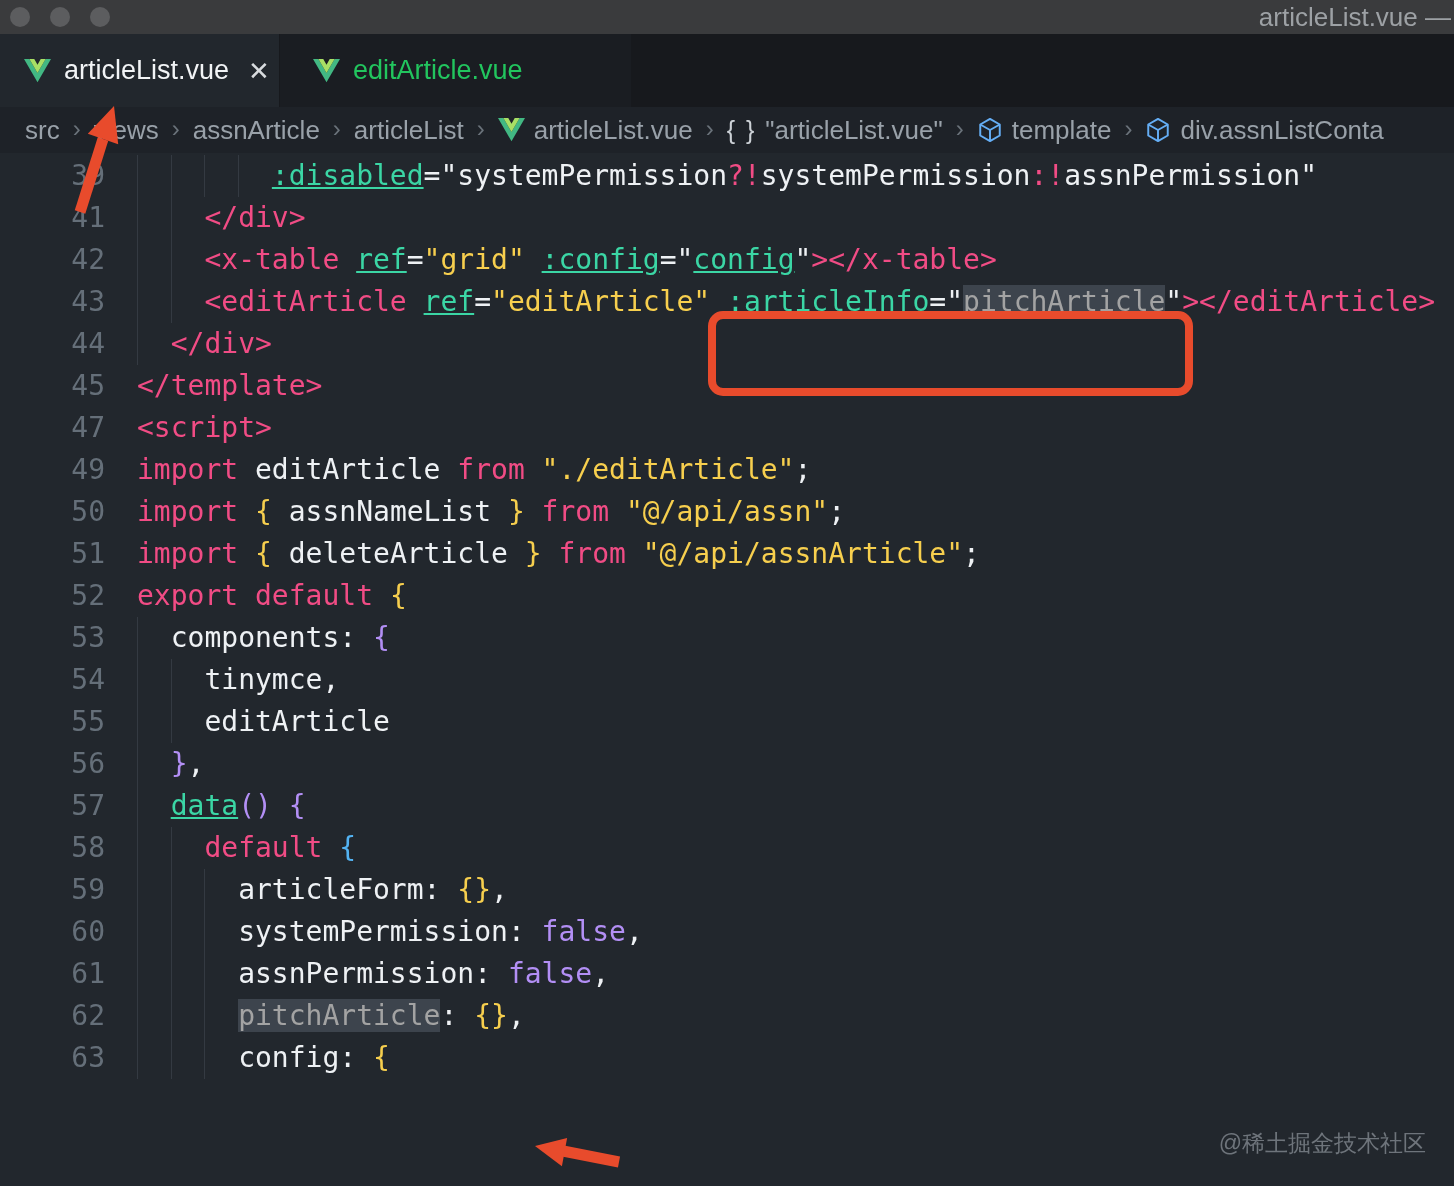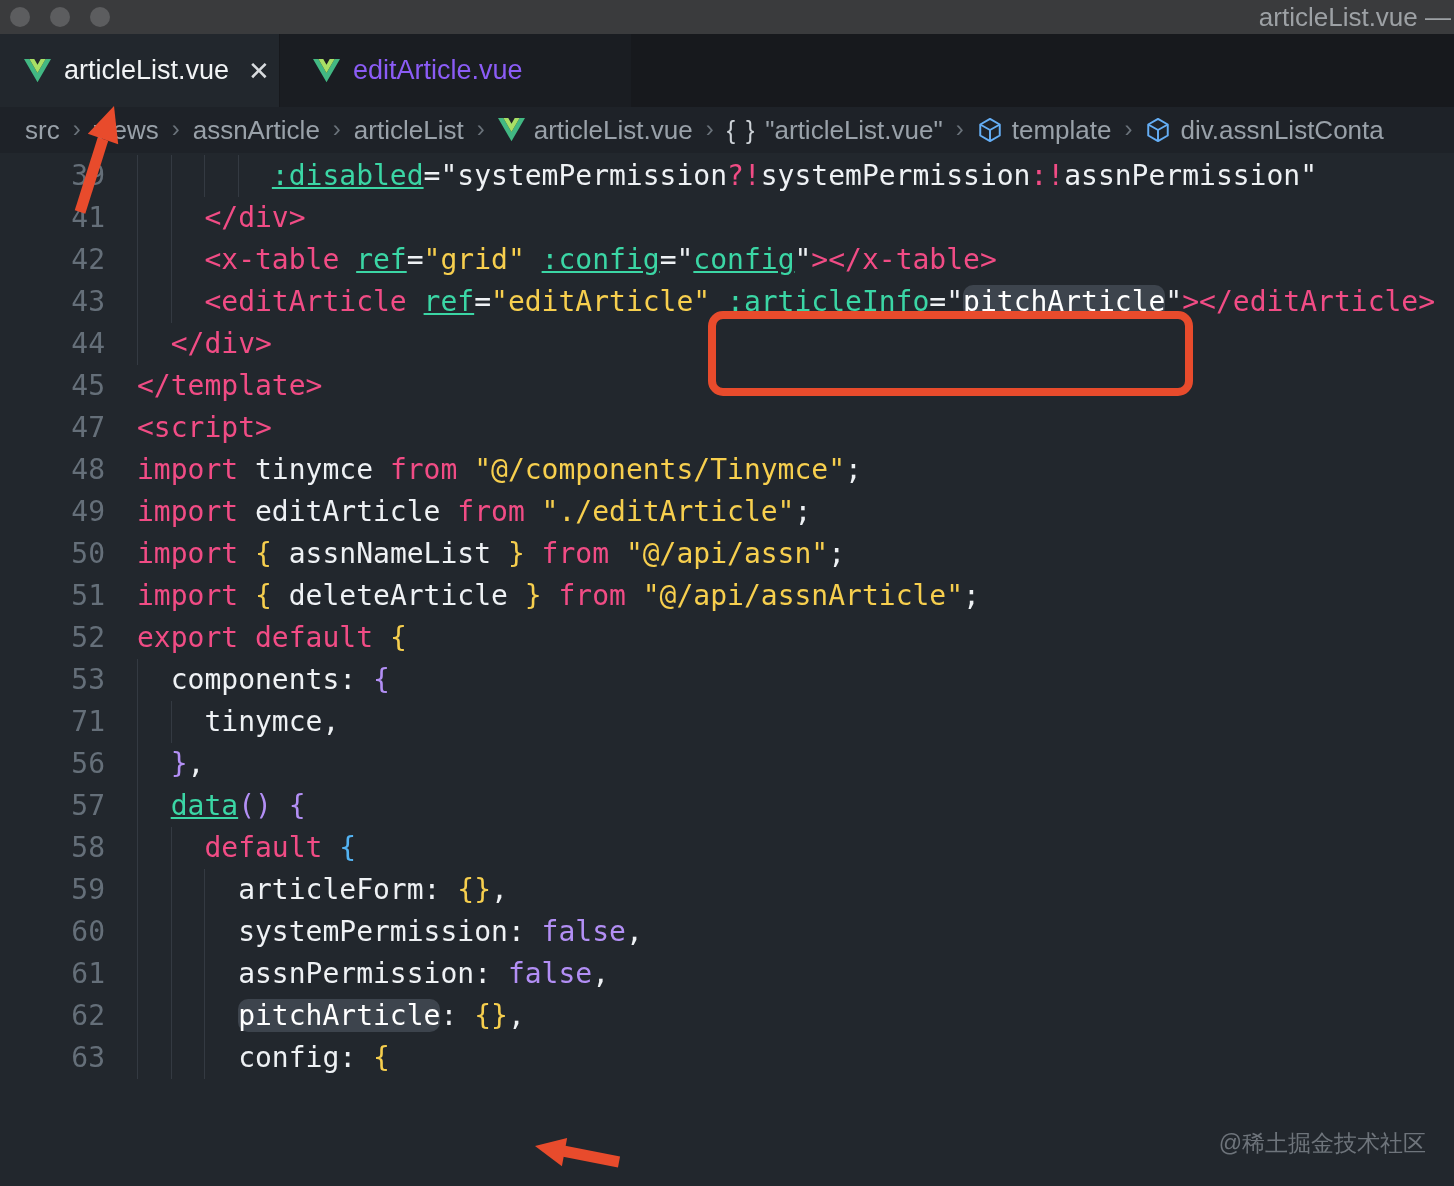--- a/index.html
+++ b/index.html
@@ -13,21 +13,21 @@
   body{background:var(--bg);font-family:"Liberation Sans",sans-serif;position:relative;}
 
   .titlebar{position:absolute;left:0;top:0;width:1454px;height:34px;background:var(--titlebar);}
   .lights{position:absolute;left:10px;top:7px;display:flex;gap:20px;}
   .light{width:20px;height:20px;border-radius:50%;background:#5c5d5f;}
   .win-title{position:absolute;right:3px;top:0;height:34px;line-height:34px;color:#9da1a5;font-size:26px;white-space:nowrap;}
 
   .tabstrip{position:absolute;left:0;top:34px;width:1454px;height:73px;background:var(--strip);}
   .tab{position:absolute;top:0;height:73px;display:flex;align-items:center;white-space:nowrap;cursor:pointer;}
   .tab.active{left:0;width:279px;background:var(--bg);padding-left:24px;color:#f2f4f6;}
-  .tab.inactive{left:280px;width:351px;background:var(--tab-inactive);padding-left:33px;color:#8b5cf6;}
+  .tab.inactive{left:280px;width:351px;background:var(--tab-inactive);padding-left:33px;color:#22c55e;}
   .tab .label{font-size:27px;margin-left:13px;}
   .tab .close{margin-left:19px;color:#d8dbde;font-size:26px;line-height:1;}
   .vue-ico{width:27px;height:24px;display:inline-block;flex:none;}
 
   .breadcrumb{position:absolute;left:0;top:107px;width:1454px;height:46px;background:var(--breadcrumb-bg);
     display:flex;align-items:center;padding-left:25px;gap:13px;font-size:26px;color:var(--bc-text);
     white-space:nowrap;overflow:hidden;}
   .bc-item{display:inline-flex;align-items:center;gap:9px;cursor:pointer;}
   .bc-sep{color:#6a727a;font-size:24px;transform:translateY(-1px);}
   .bc-ico{display:inline-flex;align-items:center;}
@@ -35,21 +35,21 @@
   .ico-braces{color:#ccd1d6;font-size:25px;letter-spacing:2px;}
 
   .code{position:absolute;left:0;top:155px;width:1454px;height:1031px;overflow:hidden;
     font-family:"DejaVu Sans Mono","Liberation Mono",monospace;font-size:28px;}
   .line{position:relative;height:42px;line-height:42px;white-space:pre;display:flex;}
   .gutter{flex:none;width:105px;text-align:right;color:var(--gutter);user-select:none;}
   .content{flex:none;padding-left:32px;color:var(--white);}
   .guide{position:absolute;top:0;bottom:0;width:1px;background:var(--guide);}
   .c-p{color:var(--pink);} .c-t{color:var(--teal);text-decoration:underline;} .c-y{color:var(--yellow);}
   .c-w{color:var(--white);} .c-pu{color:var(--purple);} .c-b{color:var(--blue);}
-  .c-wh{color:#ffffff;background:var(--hl);border-radius:10px;margin-top:32px;}
+  .c-wh{color:#a3a3a3;background:var(--hl);border-radius:0;margin-top:32px;}
 
   .annot-svg{position:absolute;left:0;top:0;width:1454px;height:1186px;z-index:10;pointer-events:none;}
   .watermark{position:absolute;right:28px;top:1128px;color:#6e747b;font-size:23px;z-index:5;}
 </style>
 </head>
 <body>
 
 <div class="titlebar">
   <div class="lights">
     <div class="light"></div>
@@ -131,27 +131,27 @@
   </div>
 
 <div class="code">
     <div class="line"><span class="gutter">39</span><i class="guide" style="left: 137px;"></i><i class="guide" style="left: 170.72px;"></i><i class="guide" style="left: 204.44px;"></i><i class="guide" style="left: 238.16px;"></i><span class="content"><span>        </span><span class="c-t">:disabled</span><span class="c-w">="systemPermission</span><span class="c-p">?!</span><span class="c-w">systemPermission</span><span class="c-p">:!</span><span class="c-w">assnPermission"</span></span></div>
     <div class="line"><span class="gutter">41</span><i class="guide" style="left: 137px;"></i><i class="guide" style="left: 170.72px;"></i><span class="content"><span>    </span><span class="c-p">&lt;/div&gt;</span></span></div>
     <div class="line"><span class="gutter">42</span><i class="guide" style="left: 137px;"></i><i class="guide" style="left: 170.72px;"></i><span class="content"><span>    </span><span class="c-p">&lt;x-table</span><span class="c-w"> </span><span class="c-t">ref</span><span class="c-w">=</span><span class="c-y">"grid"</span><span class="c-w"> </span><span class="c-t">:config</span><span class="c-w">="</span><span class="c-t">config</span><span class="c-w">"</span><span class="c-p">&gt;&lt;/x-table&gt;</span></span></div>
     <div class="line"><span class="gutter">43</span><i class="guide" style="left: 137px;"></i><i class="guide" style="left: 170.72px;"></i><span class="content"><span>    </span><span class="c-p">&lt;editArticle</span><span class="c-w"> </span><span class="c-t">ref</span><span class="c-w">=</span><span class="c-y">"editArticle"</span><span class="c-w"> </span><span class="c-t">:articleInfo</span><span class="c-w">="</span><span class="c-wh">pitchArticle</span><span class="c-w">"</span><span class="c-p">&gt;&lt;/editArticle&gt;</span></span></div>
     <div class="line"><span class="gutter">44</span><i class="guide" style="left: 137px;"></i><span class="content"><span>  </span><span class="c-p">&lt;/div&gt;</span></span></div>
     <div class="line"><span class="gutter">45</span><span class="content"><span></span><span class="c-p">&lt;/template&gt;</span></span></div>
     <div class="line"><span class="gutter">47</span><span class="content"><span></span><span class="c-p">&lt;script&gt;</span></span></div>
-    <div class="line"><span class="gutter">48</span><span class="content"><span></span><span class="c-p">import</span><span class="c-w"> tinymce </span><span class="c-p">from</span><span class="c-w"> </span><span class="c-y">"@/components/Tinymce"</span><span class="c-w">;</span></span></div>
     <div class="line"><span class="gutter">49</span><span class="content"><span></span><span class="c-p">import</span><span class="c-w"> editArticle </span><span class="c-p">from</span><span class="c-w"> </span><span class="c-y">"./editArticle"</span><span class="c-w">;</span></span></div>
     <div class="line"><span class="gutter">50</span><span class="content"><span></span><span class="c-p">import</span><span class="c-w"> </span><span class="c-y">{</span><span class="c-w"> assnNameList </span><span class="c-y">}</span><span class="c-w"> </span><span class="c-p">from</span><span class="c-w"> </span><span class="c-y">"@/api/assn"</span><span class="c-w">;</span></span></div>
     <div class="line"><span class="gutter">51</span><span class="content"><span></span><span class="c-p">import</span><span class="c-w"> </span><span class="c-y">{</span><span class="c-w"> deleteArticle </span><span class="c-y">}</span><span class="c-w"> </span><span class="c-p">from</span><span class="c-w"> </span><span class="c-y">"@/api/assnArticle"</span><span class="c-w">;</span></span></div>
     <div class="line"><span class="gutter">52</span><span class="content"><span></span><span class="c-p">export default</span><span class="c-w"> </span><span class="c-y">{</span></span></div>
     <div class="line"><span class="gutter">53</span><i class="guide" style="left: 137px;"></i><span class="content"><span>  </span><span class="c-w">components:</span><span class="c-w"> </span><span class="c-pu">{</span></span></div>
-    <div class="line"><span class="gutter">71</span><i class="guide" style="left: 137px;"></i><i class="guide" style="left: 170.72px;"></i><span class="content"><span>    </span><span class="c-w">tinymce,</span></span></div>
+    <div class="line"><span class="gutter">54</span><i class="guide" style="left: 137px;"></i><i class="guide" style="left: 170.72px;"></i><span class="content"><span>    </span><span class="c-w">tinymce,</span></span></div>
+    <div class="line"><span class="gutter">55</span><i class="guide" style="left: 137px;"></i><i class="guide" style="left: 170.72px;"></i><span class="content"><span>    </span><span class="c-w">editArticle</span></span></div>
     <div class="line"><span class="gutter">56</span><i class="guide" style="left: 137px;"></i><span class="content"><span>  </span><span class="c-pu">}</span><span class="c-w">,</span></span></div>
     <div class="line"><span class="gutter">57</span><i class="guide" style="left: 137px;"></i><span class="content"><span>  </span><span class="c-t">data</span><span class="c-pu">()</span><span class="c-w"> </span><span class="c-pu">{</span></span></div>
     <div class="line"><span class="gutter">58</span><i class="guide" style="left: 137px;"></i><i class="guide" style="left: 170.72px;"></i><span class="content"><span>    </span><span class="c-p">default</span><span class="c-w"> </span><span class="c-b">{</span></span></div>
     <div class="line"><span class="gutter">59</span><i class="guide" style="left: 137px;"></i><i class="guide" style="left: 170.72px;"></i><i class="guide" style="left: 204.44px;"></i><span class="content"><span>      </span><span class="c-w">articleForm:</span><span class="c-w"> </span><span class="c-y">{}</span><span class="c-w">,</span></span></div>
     <div class="line"><span class="gutter">60</span><i class="guide" style="left: 137px;"></i><i class="guide" style="left: 170.72px;"></i><i class="guide" style="left: 204.44px;"></i><span class="content"><span>      </span><span class="c-w">systemPermission:</span><span class="c-w"> </span><span class="c-pu">false</span><span class="c-w">,</span></span></div>
     <div class="line"><span class="gutter">61</span><i class="guide" style="left: 137px;"></i><i class="guide" style="left: 170.72px;"></i><i class="guide" style="left: 204.44px;"></i><span class="content"><span>      </span><span class="c-w">assnPermission:</span><span class="c-w"> </span><span class="c-pu">false</span><span class="c-w">,</span></span></div>
     <div class="line"><span class="gutter">62</span><i class="guide" style="left: 137px;"></i><i class="guide" style="left: 170.72px;"></i><i class="guide" style="left: 204.44px;"></i><span class="content"><span>      </span><span class="c-wh">pitchArticle</span><span class="c-w">: </span><span class="c-y">{}</span><span class="c-w">,</span></span></div>
     <div class="line"><span class="gutter">63</span><i class="guide" style="left: 137px;"></i><i class="guide" style="left: 170.72px;"></i><i class="guide" style="left: 204.44px;"></i><span class="content"><span>      </span><span class="c-w">config:</span><span class="c-w"> </span><span class="c-y">{</span></span></div>
   </div>
 

